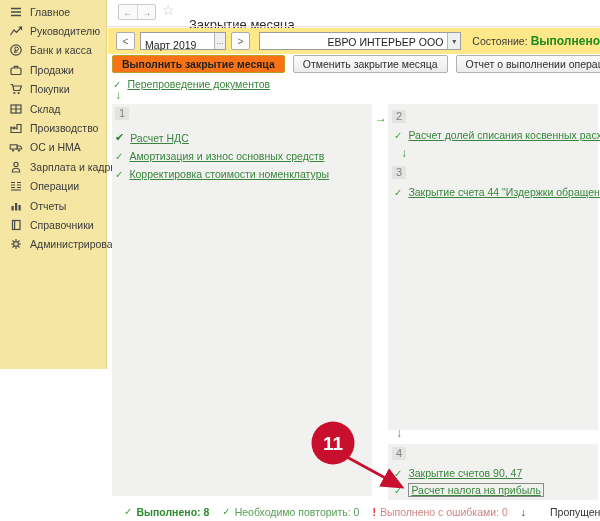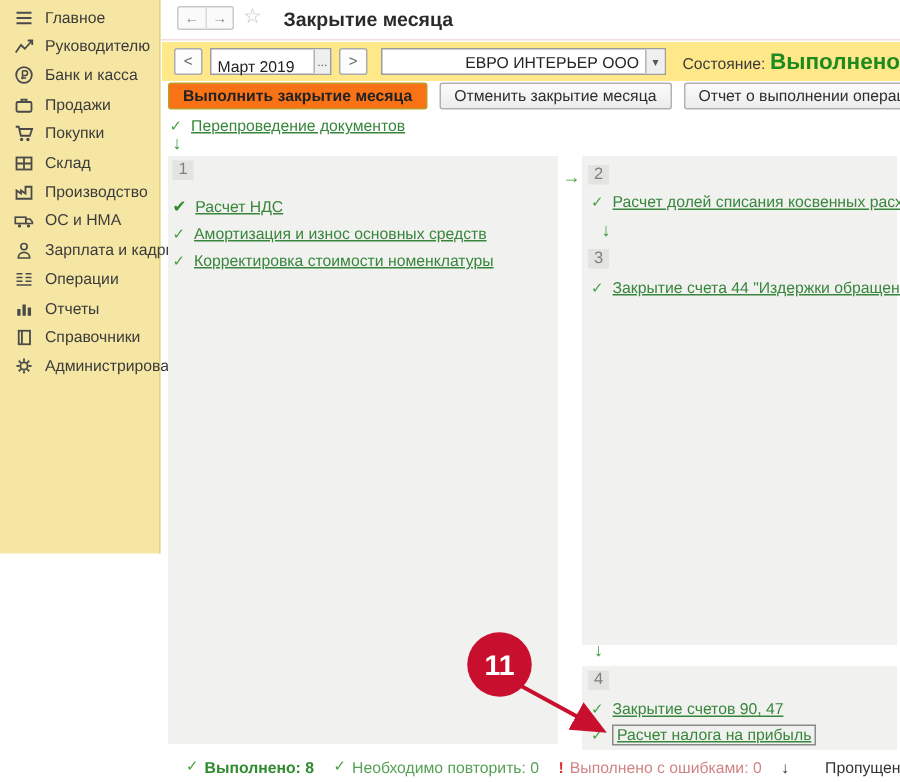--- a/index.html
+++ b/index.html
@@ -23,21 +23,21 @@
   .hdr-nav {
     position:absolute; left:118px; top:4px; display:flex;
     border:1px solid #c9c9c9; border-radius:2px; background:#fafafa; height:16px;
   }
   .hdr-nav .nav-btn {
     width:18px; display:flex; align-items:center; justify-content:center;
     color:#8a8a8a; font-size:10px; cursor:pointer;
   }
   .hdr-nav .nav-btn + .nav-btn { border-left:1px solid #d9d9d9; }
   .fav-star { position:absolute; left:162px; top:2px; font-size:14px; color:#c3c3c3; cursor:pointer; }
-  .page-title { position:absolute; left:189px; top:5px; font-size:13px; font-weight:bold; color:#2b2b2b; }
+  .page-title { position:absolute; left:189px; top:17px; font-size:13px; font-weight:normal; color:#2b2b2b; }
   .hdr-sep { position:absolute; left:107px; top:26px; width:493px; height:1px; background:#f3dcdc; }
   
   .toolbar {
     position:absolute; left:108px; top:28px; width:492px; height:26px;
     background:#ffe88a; display:flex; align-items:center; padding-left:8px; gap:5px;
   }
   .tb-btn {
     height:18px; min-width:19px; background:#fdfdfd; border:1px solid #ababab;
     border-radius:2px; color:#666; font-size:10px; display:flex; align-items:center;
     justify-content:center; cursor:pointer;
@@ -49,21 +49,21 @@
     font-family:inherit; color:#222; background:transparent;
   }
   .mini-btn {
     width:13px; background:#efefef; border-left:1px solid #b5b5b5; color:#555;
     font-size:8px; display:flex; align-items:center; justify-content:center; cursor:pointer;
   }
   .org-field { width:226px; margin-left:4px; }
   .org-text { flex:1; padding:3px 4px; font-size:10.5px; color:#222; white-space:nowrap; overflow:hidden;text-align:right; }
   .status-wrap { margin-left:6px; white-space:nowrap; }
   .status-label { color:#3a3a3a; font-size:10.5px; }
-  .status-value { color:#1f8a1f; font-weight:bold; font-size:15px; }
+  .status-value { color:#1f8a1f; font-weight:bold; font-size:12px; }
   
   .actions { position:absolute; left:112px; top:55px; display:flex; gap:8px; }
   .act-btn {
     height:18px; padding:0 9px; font-size:10.5px; border:1px solid #b1b1b1;
     border-radius:2px; background:linear-gradient(#fbfbfb,#ececec); color:#2e2e2e;
     display:flex; align-items:center; cursor:pointer; white-space:nowrap;
   }
   .act-btn.primary {
     background:#f97316; border-color:#bd9f27; font-weight:bold; color:#222;
   }

